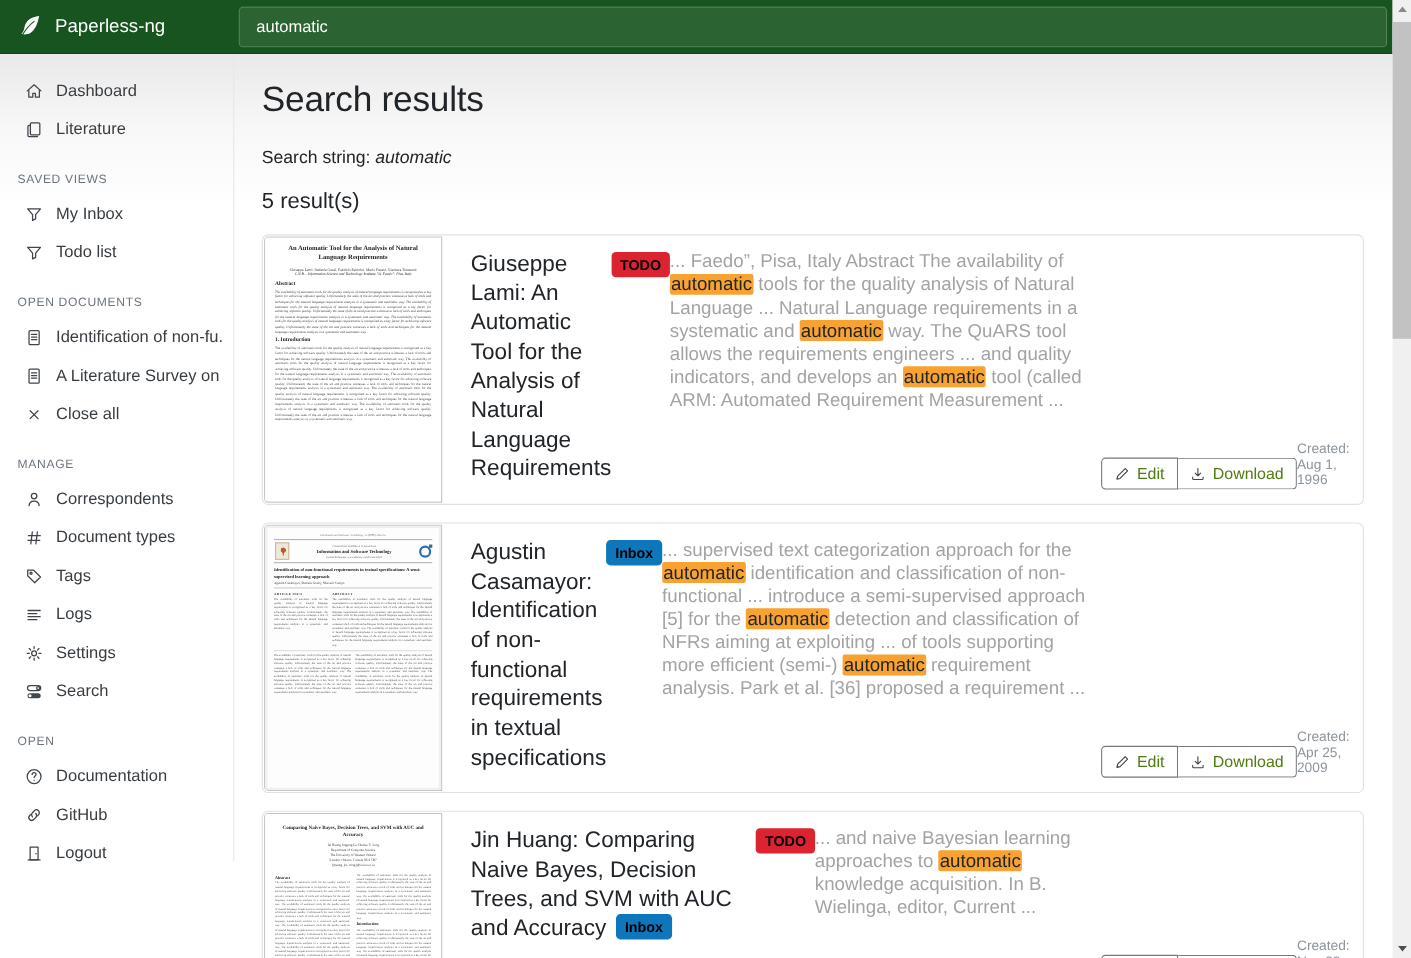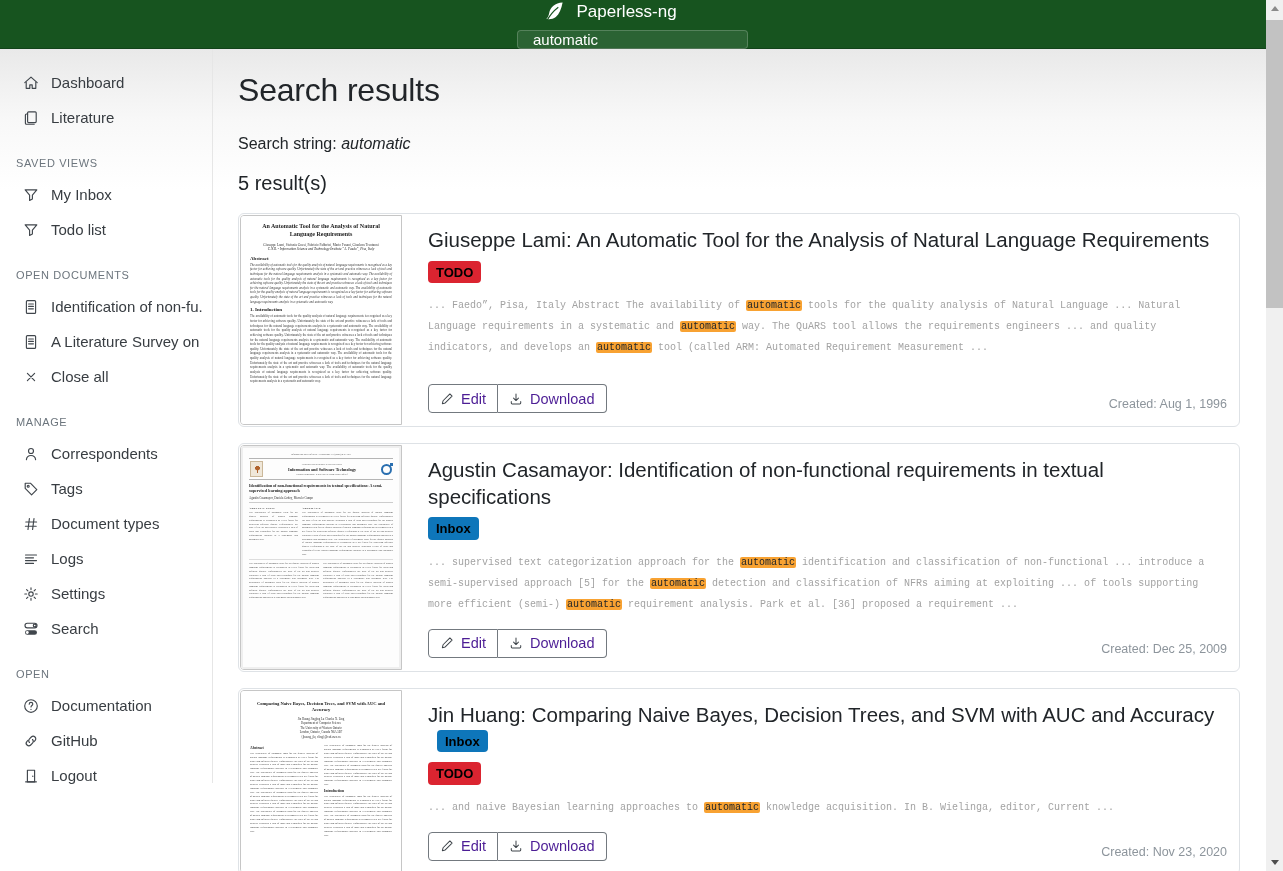--- a/index.html
+++ b/index.html
@@ -3,21 +3,21 @@
 <meta charset="utf-8">
 <style>
   * { box-sizing: border-box; margin: 0; padding: 0; }
   html,body { width:1283px; height:871px; overflow:hidden; background:#fff;
               font-family:"Liberation Sans", sans-serif; }
   body { position:relative; }
 
   
   .navbar { position:absolute; top:0; left:0; width:1266px; height:49px;
             background:#17541f; display:flex; align-items:center; z-index:20;
-            border-bottom:1px solid #12431a;flex-direction:column; }
+            border-bottom:1px solid #12431a; }
   .brand { width:213px; flex:none; display:flex; align-items:center; gap:11px;
            padding-left:15px; color:#fff; font-size:17px; cursor:pointer; }
   .brand svg { display:block; }
   .search-input { flex:1; height:37px; margin:6px 5px 6px 4px;
             background:rgba(255,255,255,.09); border:1px solid rgba(255,255,255,.20);
             border-radius:4px; color:#fff; padding:0 15px; font-size:15px; outline:none;
             font-family:"Liberation Sans", sans-serif; }
 
   
   .app { position:absolute; top:49px; left:0; width:1266px; height:822px;
@@ -46,36 +46,36 @@
   .count-line { font-size:20px; color:#212529; margin-bottom:18px; }
 
   
   .card { display:flex; border:1px solid #dee2e6; border-radius:6px; background:#fff;
           margin-bottom:16px; overflow:hidden; }
   .results .card:nth-child(1), .results .card:nth-child(2) { min-height:214px; }
   .results .card:nth-child(3) { min-height:174px; }
   .results .card:nth-child(4) { min-height:120px; }
   .thumb { width:162px; flex:none; margin:1px; border:1px solid #c6c6c6;
            border-radius:4px 0 0 4px; overflow:hidden; background:#f4f4f4; }
-  .card-body { flex:1; display:flex; flex-direction:column; padding:13px 12px 13px 25px; }
+  .card-body { flex:1; display:flex; flex-direction:row; padding:13px 12px 13px 25px; }
   .doc-title { font-size:20.5px; font-weight:400; color:#212529; line-height:1.3;
                margin-bottom:5px; }
   .title-link { color:#212529; text-decoration:none; cursor:pointer; }
   .badge { display:inline-block; font-size:13px; font-weight:700; color:#000000;
            padding:4px 8px 3px; border-radius:4px; line-height:1.2; }
   .badge.inline { margin-left:9px; vertical-align:3px; }
   .badge-row { margin:2px 0 12px; }
-  .snippet { font-size:10px; line-height:21px; color:#a3a3a3; margin-bottom:14px;
-             max-width:810px;font-family:Liberation Mono, monospace; }
+  .snippet { font-size:17px; line-height:21px; color:#a3a3a3; margin-bottom:14px;
+             max-width:810px; }
   .hl { background:#f8a232; color:#212529; border-radius:2px; padding:0 1px; }
   .card-foot { margin-top:auto; display:flex; justify-content:space-between;
                align-items:flex-end; }
   .btn-group { display:inline-flex; }
   .btn { display:inline-flex; align-items:center; gap:7px; height:29px;
-         padding:0 11px; background:#fff; border:1px solid #73797f; color:#4c1d95;
+         padding:0 11px; background:#fff; border:1px solid #73797f; color:#4d7c0f;
          font-size:14.5px; cursor:pointer; font-family:"Liberation Sans",sans-serif; }
   .btn:first-child { border-radius:4px 0 0 4px; }
   .btn + .btn { border-left:none; border-radius:0 4px 4px 0; }
   .btn .icn { color:#3e444a; width:14px; height:14px; }
   .created { font-size:12.5px; color:#8d959c; padding-bottom:2px; }
 
   
   .t-page { width:100%; height:100%; background:#fff; overflow:hidden;
             font-family:"Liberation Serif", serif; color:#222; padding:7px 9px; }
   .t1-title { font-size:6px; font-weight:bold; text-align:center; line-height:1.3;
@@ -227,33 +227,33 @@
             <svg width="16" height="16" viewBox="0 0 16 16" fill="none" stroke="currentColor" stroke-width="1.15" stroke-linecap="round" stroke-linejoin="round">
               <circle cx="8" cy="5" r="2.5"></circle>
               <path d="M3.4 13.6c.3-2.6 2.1-4.1 4.6-4.1s4.3 1.5 4.6 4.1"></path>
             </svg>
           </span>
           <span class="nav-label">Correspondents</span>
         </a>
         <a class="nav-item">
           <span class="icn">
             <svg width="16" height="16" viewBox="0 0 16 16" fill="none" stroke="currentColor" stroke-width="1.15" stroke-linecap="round" stroke-linejoin="round">
+              <path d="M6.4 2.5 5 13.5M11 2.5 9.6 13.5M2.8 6h10.8M2.4 10.2h10.8"></path>
+            </svg>
+          </span>
+          <span class="nav-label">Document types</span>
+        </a>
+        <a class="nav-item">
+          <span class="icn">
+            <svg width="16" height="16" viewBox="0 0 16 16" fill="none" stroke="currentColor" stroke-width="1.15" stroke-linecap="round" stroke-linejoin="round">
               <path d="M2.2 2.2h5.2l6.4 6.4-5.2 5.2-6.4-6.4z"></path>
               <circle cx="5.2" cy="5.2" r="1"></circle>
             </svg>
           </span>
           <span class="nav-label">Tags</span>
-        </a>
-        <a class="nav-item">
-          <span class="icn">
-            <svg width="16" height="16" viewBox="0 0 16 16" fill="none" stroke="currentColor" stroke-width="1.15" stroke-linecap="round" stroke-linejoin="round">
-              <path d="M6.4 2.5 5 13.5M11 2.5 9.6 13.5M2.8 6h10.8M2.4 10.2h10.8"></path>
-            </svg>
-          </span>
-          <span class="nav-label">Document types</span>
         </a>
         <a class="nav-item">
           <span class="icn">
             <svg width="16" height="16" viewBox="0 0 16 16" fill="none" stroke="currentColor" stroke-width="1.15" stroke-linecap="round" stroke-linejoin="round">
               <path d="M2.5 4h11M2.5 6.8h8M2.5 9.6h11M2.5 12.4h8"></path>
             </svg>
           </span>
           <span class="nav-label">Logs</span>
         </a>
         <a class="nav-item">
@@ -411,21 +411,21 @@
                 <button class="btn">
                   <span class="icn">
                     <svg width="14" height="14" viewBox="0 0 16 16" fill="none" stroke="currentColor" stroke-width="1.15" stroke-linecap="round" stroke-linejoin="round">
                       <path d="M8 2.2v7.2M5.2 7 8 9.8 10.8 7"></path>
                       <path d="M2.6 11v1.6a1 1 0 0 0 1 1h8.8a1 1 0 0 0 1-1V11"></path>
                     </svg>
                   </span>
                   <span>Download</span>
                 </button>
               </div>
-              <span class="created">Created: Dec 25, 2009</span>
+              <span class="created">Created: Apr 25, 2009</span>
             </div>
           </div>
         </article>
         <article class="card">
           <div class="thumb">
             <div class="t-page t3">
               <div class="t3-title">Comparing Naive Bayes, Decision Trees, and SVM with AUC and Accuracy</div>
               <div class="t3-auth">
                 <div>Jin Huang      Jingjing Lu      Charles X. Ling</div>
                 <div>Department of Computer Science</div>

